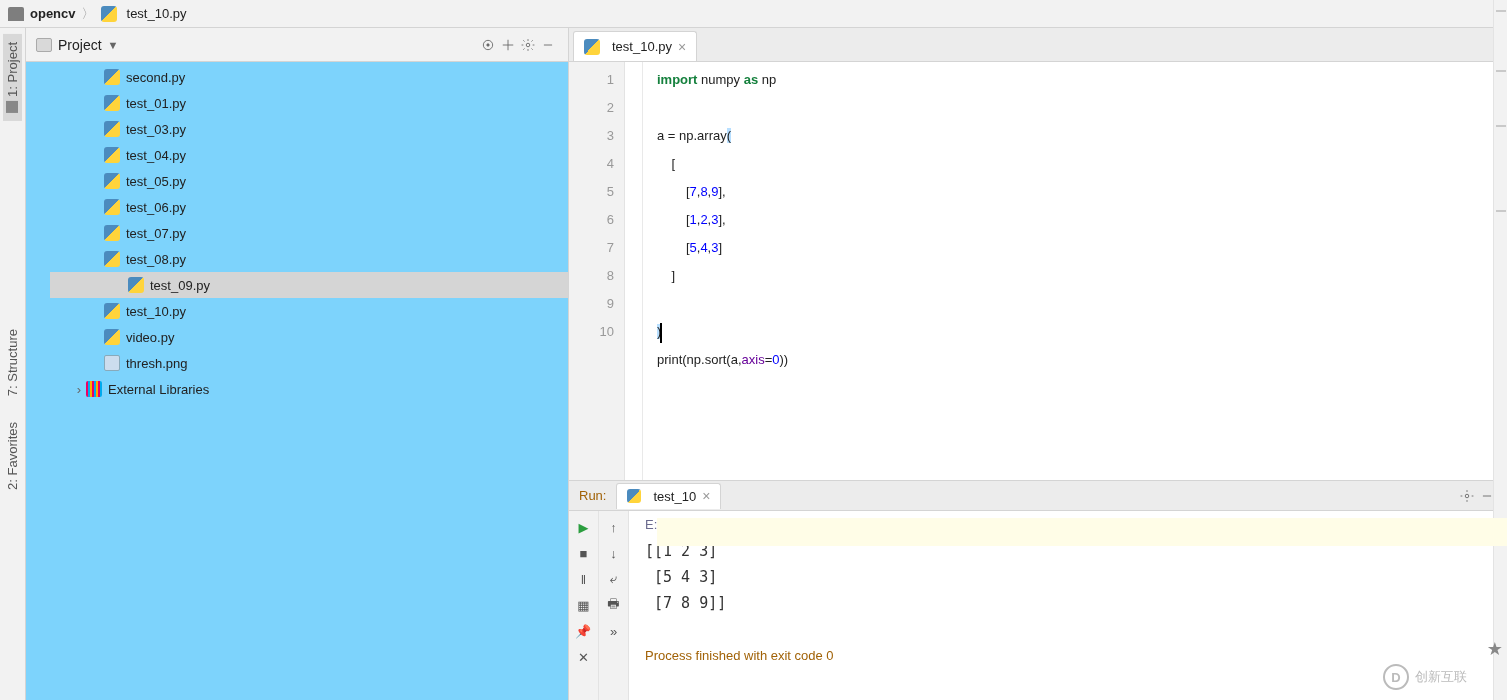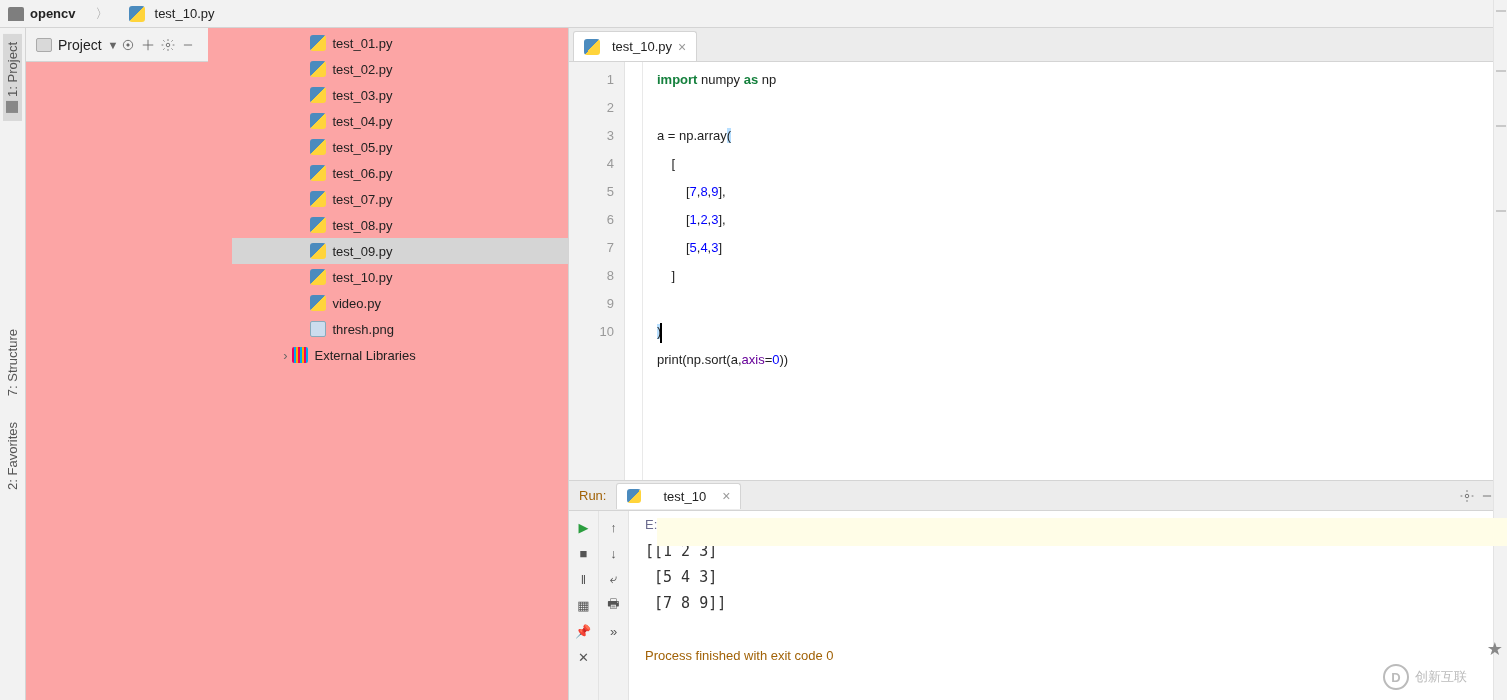--- a/index.html
+++ b/index.html
@@ -1,47 +1,47 @@
 <!DOCTYPE html>
 <html><head>
 <meta charset="utf-8">
 <style>
 * { margin:0; padding:0; box-sizing:border-box; font-family:"Segoe UI",Arial,sans-serif; font-size:13px; }
 html,body { width:1507px; height:700px; overflow:hidden; background:#f2f2f2; color:#222; }
 .root { display:flex; flex-direction:column; width:100%; height:100%; }
 
 
-.breadcrumb { height:28px; display:flex; align-items:center; padding:0 8px; gap:20px; background:#f2f2f2; border-bottom:1px solid #d4d4d4; }
+.breadcrumb { height:28px; display:flex; align-items:center; padding:0 8px; gap:6px; background:#f2f2f2; border-bottom:1px solid #d4d4d4; }
 .breadcrumb .folder-ic { width:16px; height:14px; background:#7e7e7e; border-radius:2px 2px 0 0; position:relative; margin-right:2px; }
 .breadcrumb .sep { color:#999; }
 .breadcrumb .crumb { display:flex; align-items:center; gap:4px; }
 .crumb-text.bold { font-weight:600; }
 
 
 .main { flex:1; display:flex; min-height:0; }
 
 
 .left-rail { width:26px; background:#f2f2f2; border-right:1px solid #d4d4d4; display:flex; flex-direction:column; align-items:center; padding-top:6px; gap:10px; }
 .rail-vert { writing-mode:vertical-rl; transform:rotate(180deg); font-size:12px; color:#555; padding:8px 2px; display:flex; align-items:center; gap:4px; cursor:pointer; }
 .rail-vert.sel { background:#d8d8d8; }
 .rail-box { width:12px; height:12px; background:#888; display:inline-block; }
 
 
-.project { width:543px; background:#fca5a5; display:flex; flex-direction:row; border-right:1px solid #d4d4d4;gap:24px; }
+.project { width:543px; background:#7dd3fc; display:flex; flex-direction:column; border-right:1px solid #d4d4d4; }
 .project-hdr { height:34px; display:flex; align-items:center; padding:0 10px; background:#f2f2f2; border-bottom:1px solid #d4d4d4; }
 .proj-ic { display:inline-block; width:16px; height:14px; background:#d9d9d9; border:1px solid #aaa; border-radius:2px; margin-right:6px; }
 .proj-title { flex:0 0 auto; font-size:14px; }
 .proj-arrow { margin-left:6px; color:#666; font-size:11px; }
 .proj-spacer { flex:1; }
 .hdr-btn { width:20px; height:20px; display:flex; align-items:center; justify-content:center; color:#666; cursor:pointer; }
 .hdr-btn svg { width:14px; height:14px; stroke:#666; fill:none; stroke-width:1.5; }
 
 .tree { flex:1; overflow:auto; padding-top:2px; }
 .tree-row { height:26px; display:flex; align-items:center; padding-left:78px; cursor:pointer; }
-.tree-row.sel { background:#d5d5d5; }
+.tree-row.sel { background:#d5d5d5;margin-left:24px; }
 .tree-row.lib { padding-left:46px; }
 .file-ic { width:16px; height:16px; margin-right:6px; display:inline-block; flex:0 0 auto; }
 .py-ic { background:linear-gradient(135deg,#4b8bbe 50%,#ffd43b 50%); border-radius:3px; }
 .png-ic { background:#cde; border:1px solid #8ab; border-radius:2px; }
 .lib-ic { background:repeating-linear-gradient(90deg,#e06,#e06 2px,#0ae 2px,#0ae 4px,#fa0 4px,#fa0 6px); border-radius:2px; }
 .scr-ic { background:#5bc; border-radius:50%; }
 .tree-chevron { width:14px; text-align:center; color:#666; }
 
 
 .editor-area { flex:1; display:flex; flex-direction:column; min-width:0; }
@@ -60,21 +60,21 @@
 .code > div { position:relative; z-index:1; }
 .hl-bracket { background:#b8dfff; }
 .caret { display:inline-block; width:1.5px; height:20px; background:#000; vertical-align:middle; margin-left:-1px; }
 .rmargin { position:absolute; right:0; top:0; bottom:0; width:14px; background:#f2f2f2; border-left:1px solid #e3e3e3; }
 .rmargin .mk { position:absolute; left:2px; width:10px; height:2px; background:#c9c9c9; }
 
 
 .run-panel { height:220px; border-top:1px solid #d4d4d4; display:flex; flex-direction:column; }
 .run-hdr { height:30px; background:#ececec; border-bottom:1px solid #d4d4d4; display:flex; align-items:center; padding:0 10px; }
 .run-label { margin-right:10px; color:#a16207; }
-.run-tab { height:26px; background:#fff; border:1px solid #d4d4d4; border-bottom:none; border-radius:3px 3px 0 0; display:flex; align-items:center; padding:0 10px; gap:16px; }
+.run-tab { height:26px; background:#fff; border:1px solid #d4d4d4; border-bottom:none; border-radius:3px 3px 0 0; display:flex; align-items:center; padding:0 10px; gap:6px; }
 .run-spacer { flex:1; }
 .run-body { flex:1; display:flex; background:#fff; }
 .run-tool-col { width:30px; background:#f2f2f2; border-right:1px solid #e3e3e3; display:flex; flex-direction:column; align-items:center; padding-top:8px; gap:10px; }
 .run-tool-col2 { width:30px; background:#f2f2f2; border-right:1px solid #e3e3e3; display:flex; flex-direction:column; align-items:center; padding-top:8px; gap:10px; }
 .tool-ic { width:16px; height:16px; display:flex; align-items:center; justify-content:center; color:#555; cursor:pointer; }
 .tool-ic.play { color:#2b9e3f; }
 .console { flex:1; font-family:Consolas,monospace; font-size:15px; line-height:26px; padding:0 0 0 16px; color:#333; white-space:pre; overflow:hidden; }
 .console .path { color:#6b6b8e; }
 .console .exit { color:#a16207; }
 
@@ -140,25 +140,25 @@
           </span>
         <span class="hdr-btn">
             <svg viewBox="0 0 24 24">
               <path d="M5 12h14"></path>
             </svg>
           </span>
       </div>
       <div class="tree" id="tree">
           <div class="tree-row">
             <span class="file-ic py-ic"></span>
+            <span>second.py</span>
+          </div>
+          <div class="tree-row">
+            <span class="file-ic py-ic"></span>
             <span>test_01.py</span>
-          </div>
-          <div class="tree-row">
-            <span class="file-ic py-ic"></span>
-            <span>test_02.py</span>
           </div>
           <div class="tree-row">
             <span class="file-ic py-ic"></span>
             <span>test_03.py</span>
           </div>
           <div class="tree-row">
             <span class="file-ic py-ic"></span>
             <span>test_04.py</span>
           </div>
           <div class="tree-row">

